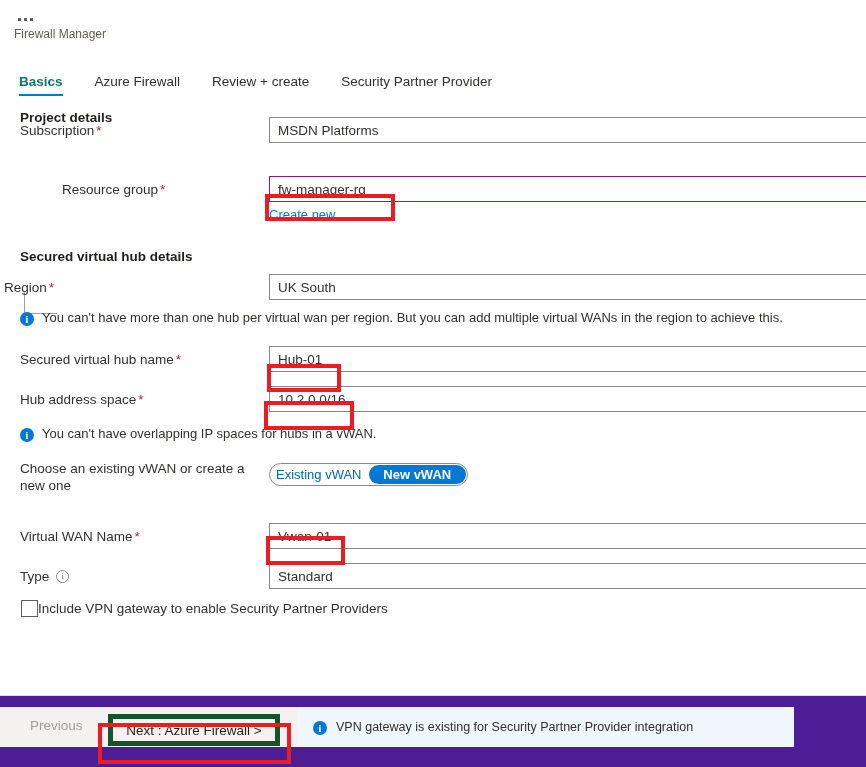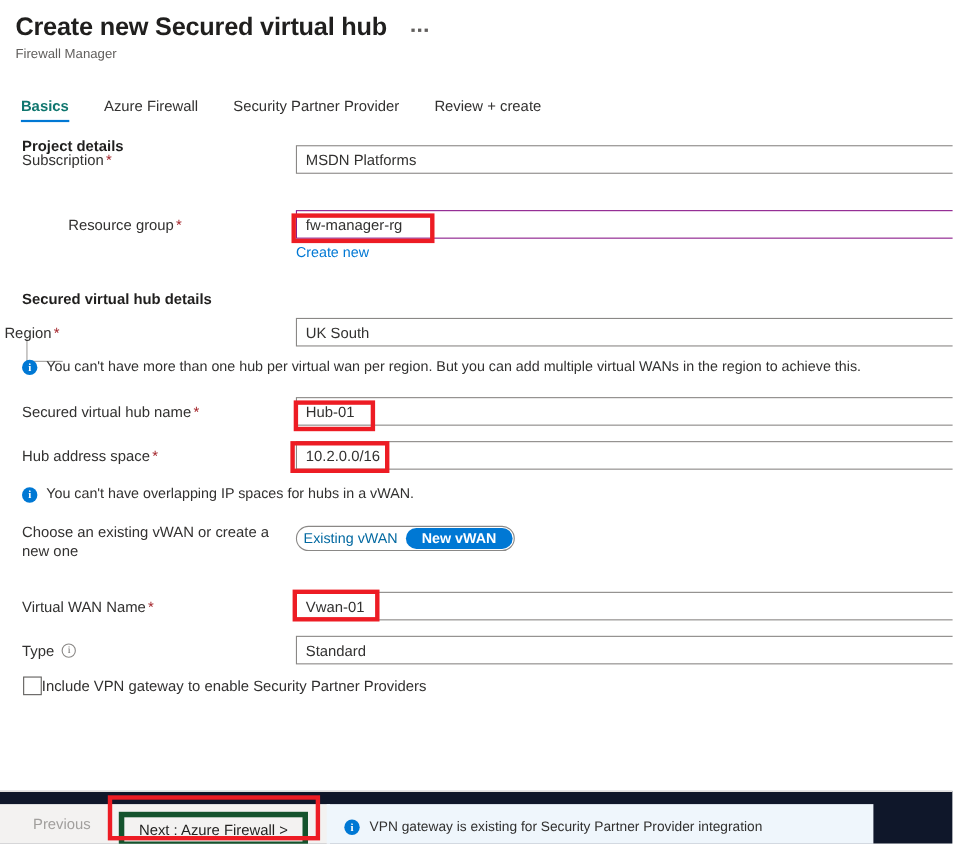--- a/index.html
+++ b/index.html
@@ -173,23 +173,23 @@
     position: absolute;
     border: 4px solid #ed1c24;
     pointer-events: none;
     z-index: 20;
   }
 
   
   #footer {
     position: absolute;
     left: 0; right: 0; bottom: 0;
-    height: 48px;
+    height: 72px;
     border-top: 1px solid #e1dfdd;
-    background: #0f172a;
+    background: #4c1d95;
   }
   #footer-grayband {
     position: absolute;
     left: 0; top: 11px;
     width: 300px; height: 40px;
     background: #f3f2f1;
   }
   #prev-btn {
     position: absolute;
     left: 30px; top: 22px;
@@ -214,35 +214,34 @@
     display: flex; align-items: center; gap: 9px;
     padding-left: 16px;
     font-size: 12.5px; color: #323130;
   }
 </style>
 </head>
 <body>
 
 <div id="header">
   <div id="title-row">
-    <div id="page-title">Create new Secured virtual hub</div>
     <div id="ellipsis-btn">
       <span></span>
       <span></span>
       <span></span>
     </div>
   </div>
   <div id="subtitle">Firewall Manager</div>
 </div>
 
 <div id="tabs">
   <div class="tab active">Basics</div>
   <div class="tab">Azure Firewall</div>
+  <div class="tab">Review + create</div>
   <div class="tab">Security Partner Provider</div>
-  <div class="tab">Review + create</div>
 </div>
 
 <div id="form">
 
   <div class="section-title" style="position:absolute; top:0px;">Project details</div>
 
   <div class="row" style="top:12px; height:16px;">
     <div class="label" style="position:absolute; left:20px;">
       <span>Subscription</span><span class="req">*</span>
     </div>

